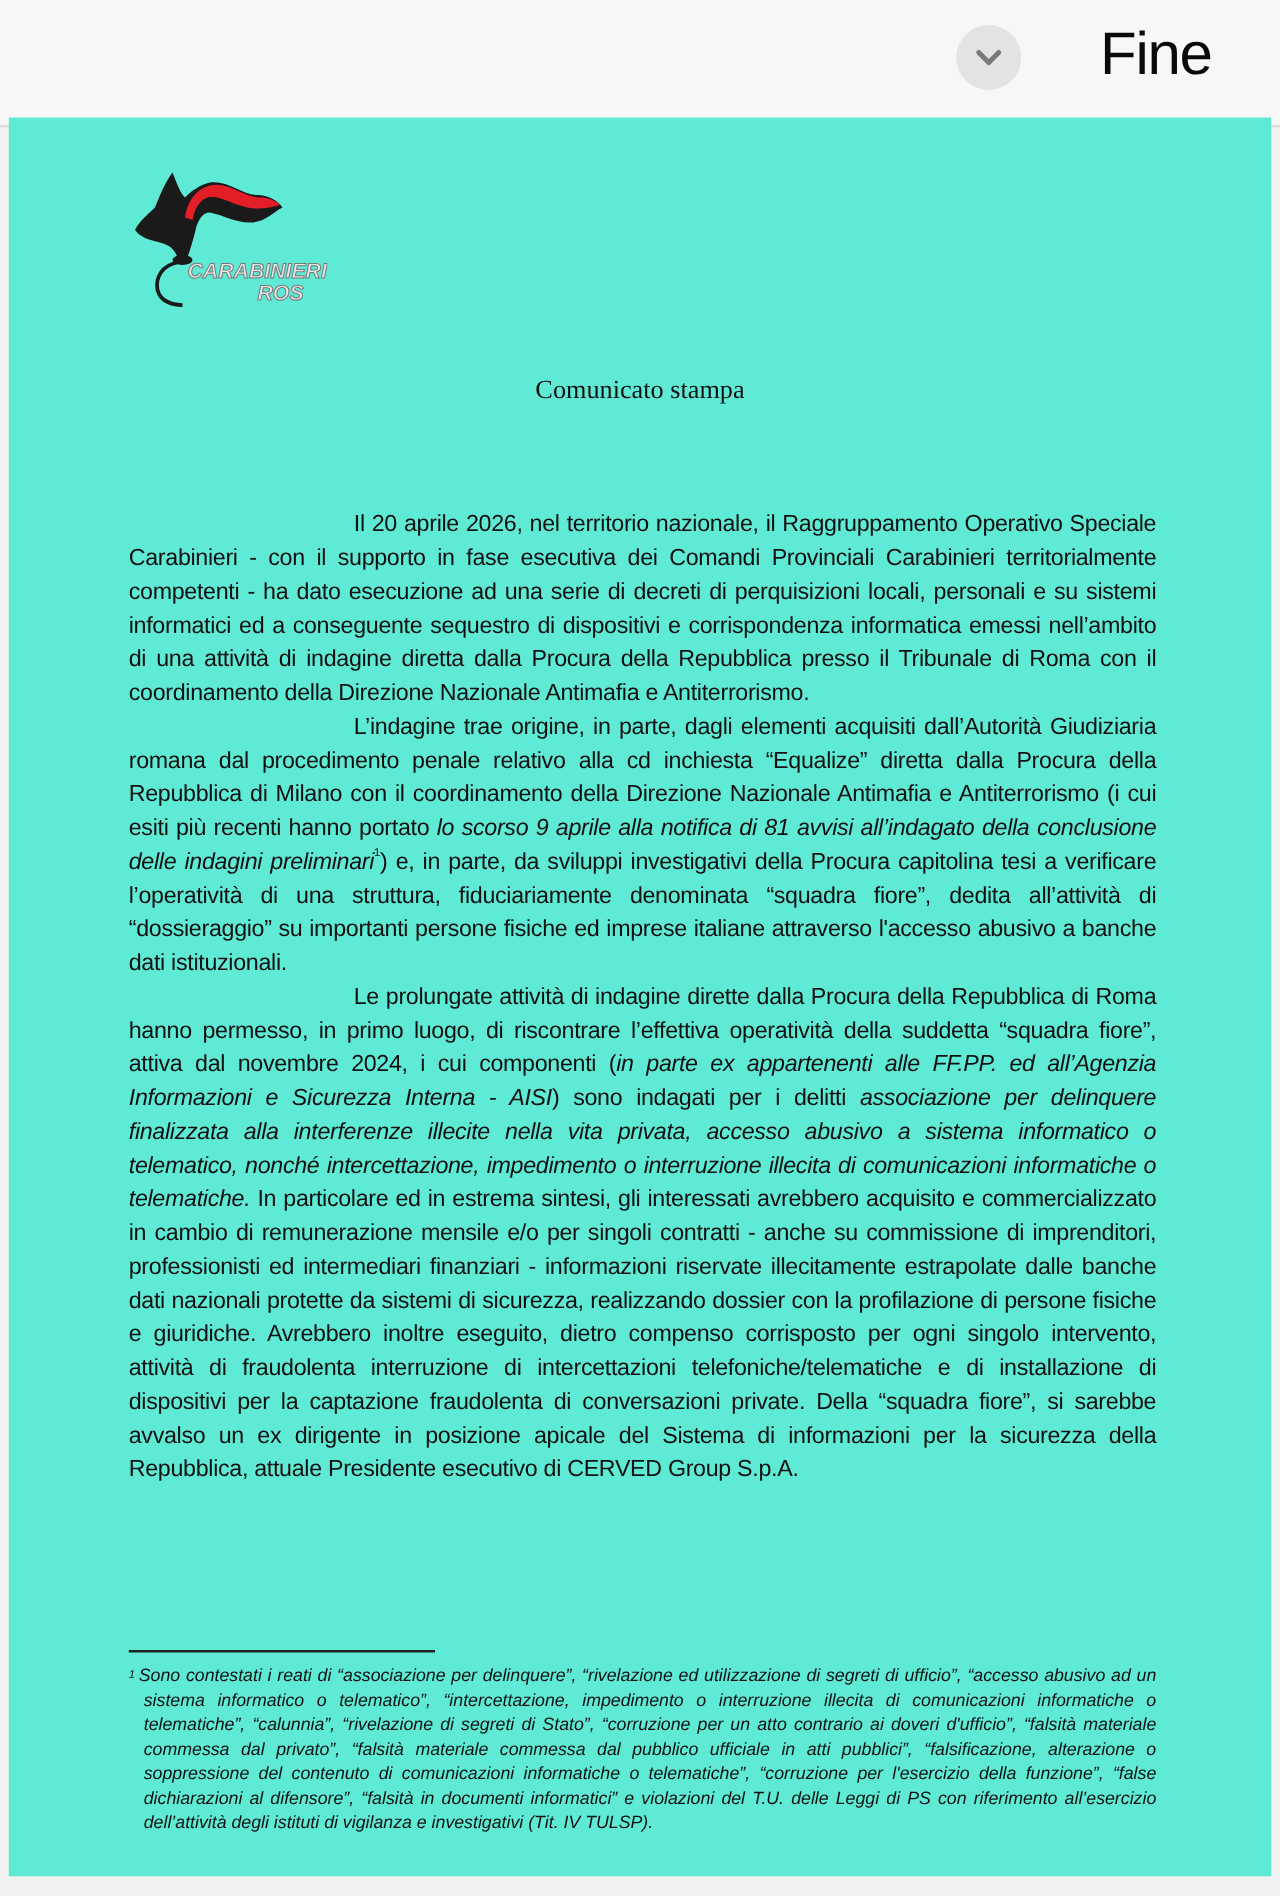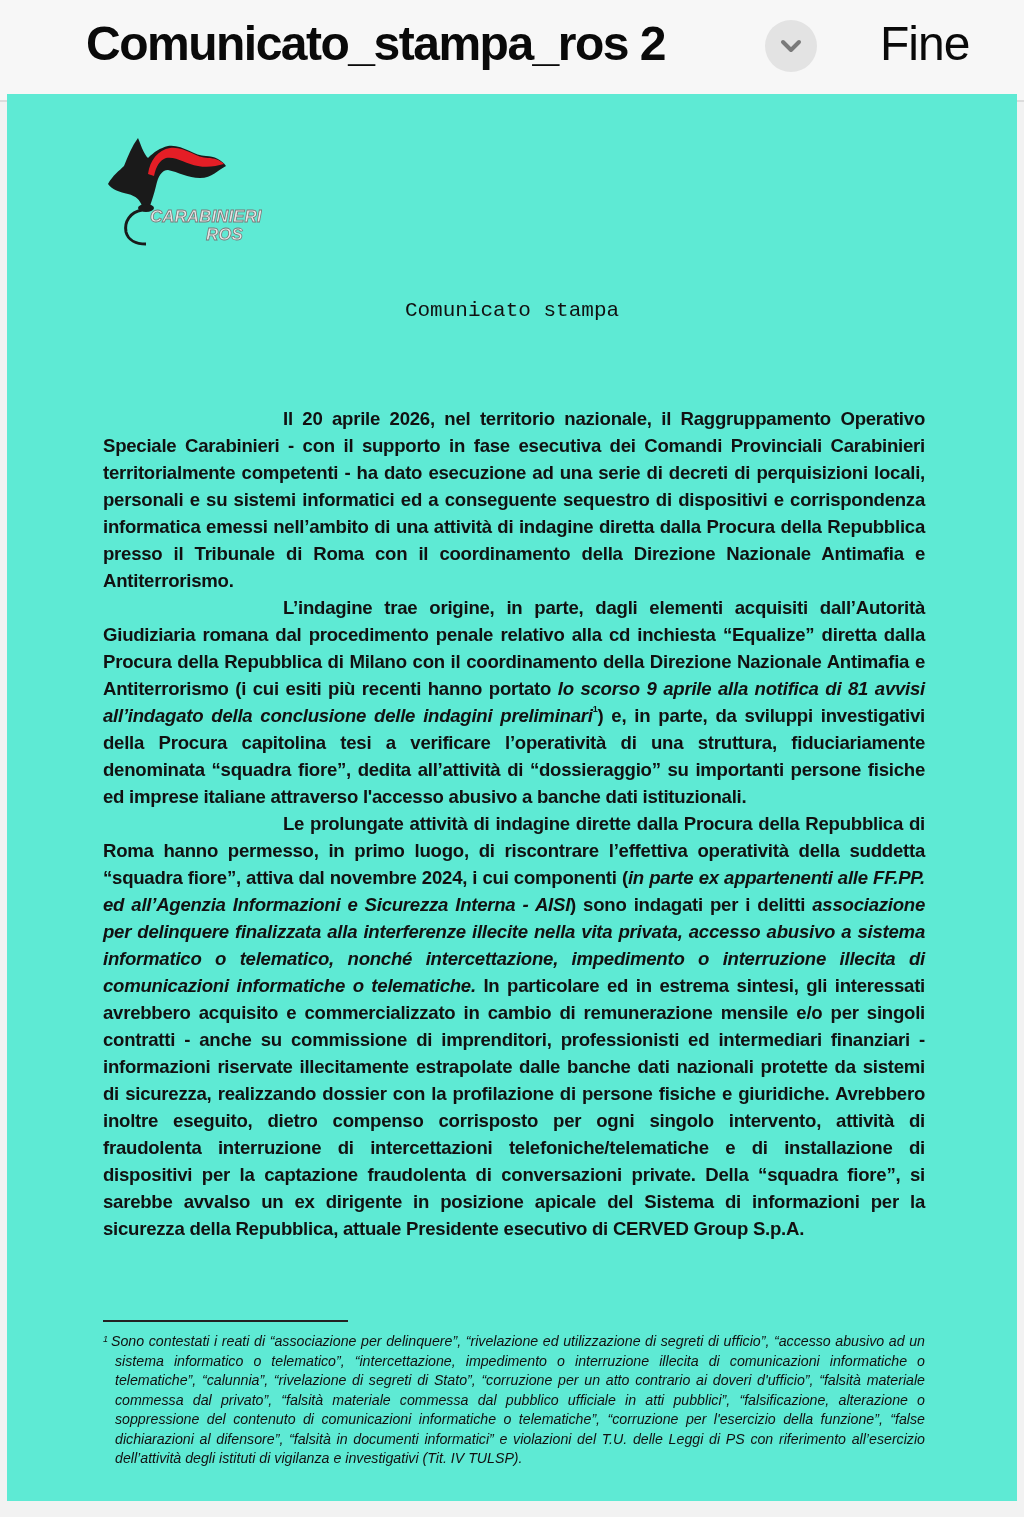--- a/index.html
+++ b/index.html
@@ -34,27 +34,27 @@
     .page {
       position: absolute; left: 7px; top: 94px; width: 1010px; height: 1407px;
       background: #5eead4;
     }
     .logo {
       position: absolute; left: 95px; top: 32px; width: 160px; height: 120px;
     }
     .doc-title {
       position: absolute; left: 0; width: 1010px; top: 205px;
       text-align: center; font-size: 21px; color: #111;
-      font-family: Liberation Mono, monospace;
+      font-family: Liberation Serif, serif;
     }
     .body-text {
       position: absolute; left: 96px; width: 822px; top: 311px;
       font-family: "Liberation Sans", sans-serif;
       font-size: 18.6px; line-height: 27px; color: #111;
-      text-align: justify; letter-spacing: -0.25px; font-weight: bold;
+      text-align: justify; letter-spacing: -0.25px;
     }
     .body-text p { margin: 0; text-indent: 180px; }
     .body-text i { font-style: italic; }
     sup { font-size: 9px; vertical-align: top; line-height: 14px; }
     .fn-rule {
       position: absolute; left: 96px; top: 1226px; width: 245px; height: 2px;
       background: #222;
     }
     .footnote {
       position: absolute; left: 96px; width: 822px; top: 1238px;
@@ -63,21 +63,20 @@
       text-align: justify; padding-left: 12px; text-indent: -12px;
       box-sizing: border-box;
       font-style: italic;
     }
     .footnote sup { font-size: 9px; margin-right: 3px; }
   </style>
 </head>
 <body>
 
 <div class="topbar">
-  <div class="title">Comunicato_stampa_ros 2</div>
   <div class="chev-btn">
     <svg width="24" height="16" viewBox="0 0 24 16">
       <path d="M4 4 L12 12 L20 4" fill="none" stroke="#7a7a7a" stroke-width="4" stroke-linecap="round" stroke-linejoin="round"></path>
     </svg>
   </div>
   <div class="done">Fine</div>
 </div>
 
 <div class="page">
 

